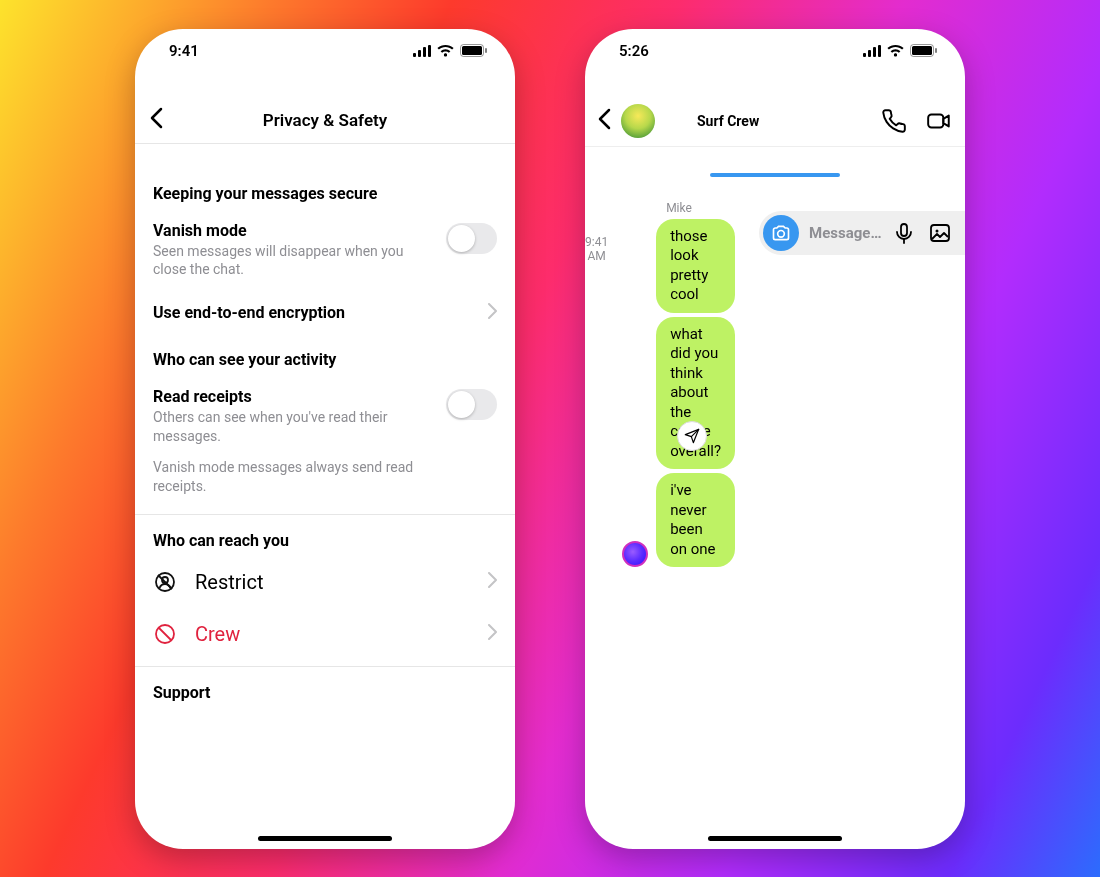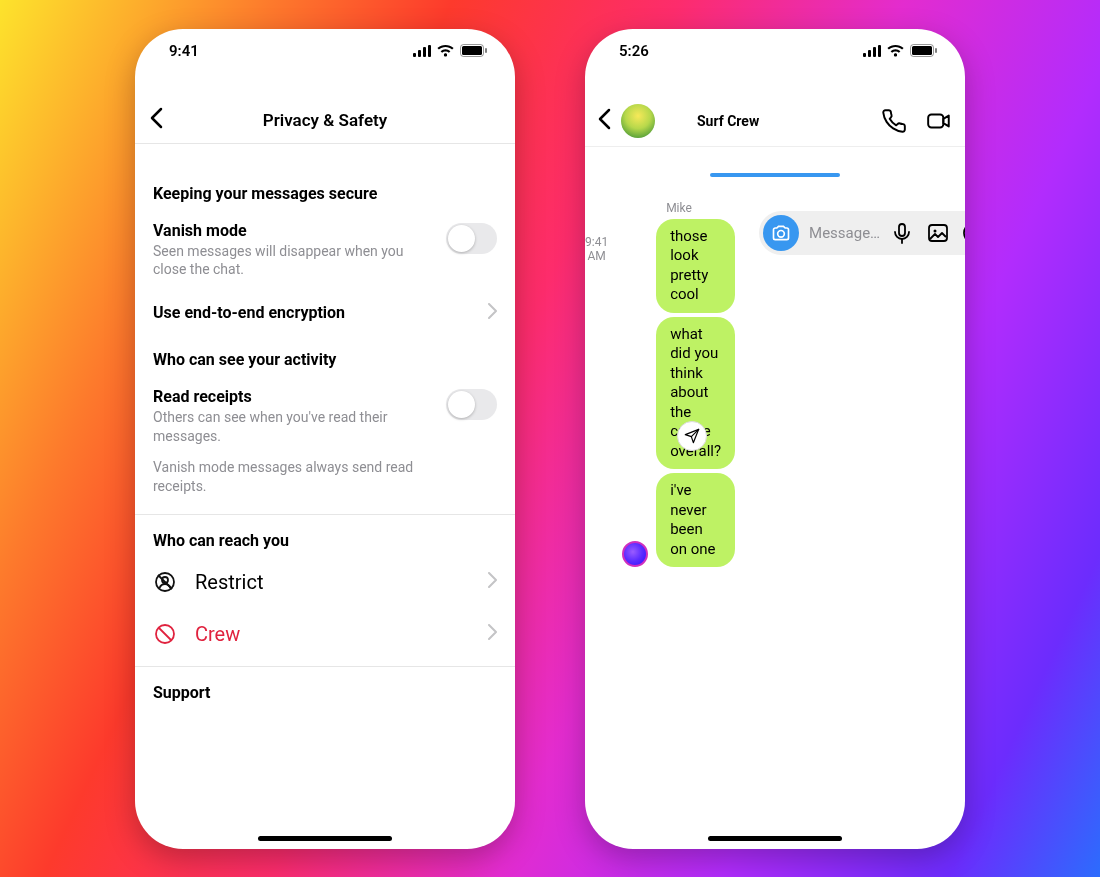--- a/index.html
+++ b/index.html
@@ -169,21 +169,21 @@
     display: flex; align-items: center;
     padding: 0 8px 0 4px;
     gap: 10px;
   }
   .cam-btn {
     width: 36px; height: 36px; border-radius: 50%;
     background: #3897f0;
     display: flex; align-items: center; justify-content: center;
     cursor: pointer;
   }
-  .composer-input { flex: 1; font-size: 15px; color: #8e8e93; }
+  .composer-input { flex: 1; font-size: 15px; color: #8e8e93; font-weight: bold; }
   .composer-actions { display: flex; gap: 12px; padding-right: 6px; }
   .composer-actions svg { cursor: pointer; }
   .blue-bar { width: 130px; height: 4px; background: #3897f0; border-radius: 3px; margin: 2px auto 0 auto; }
 </style>
 </head>
 <body>
 
 <div class="phone">
   <div class="status-bar">
     <span>9:41</span>

